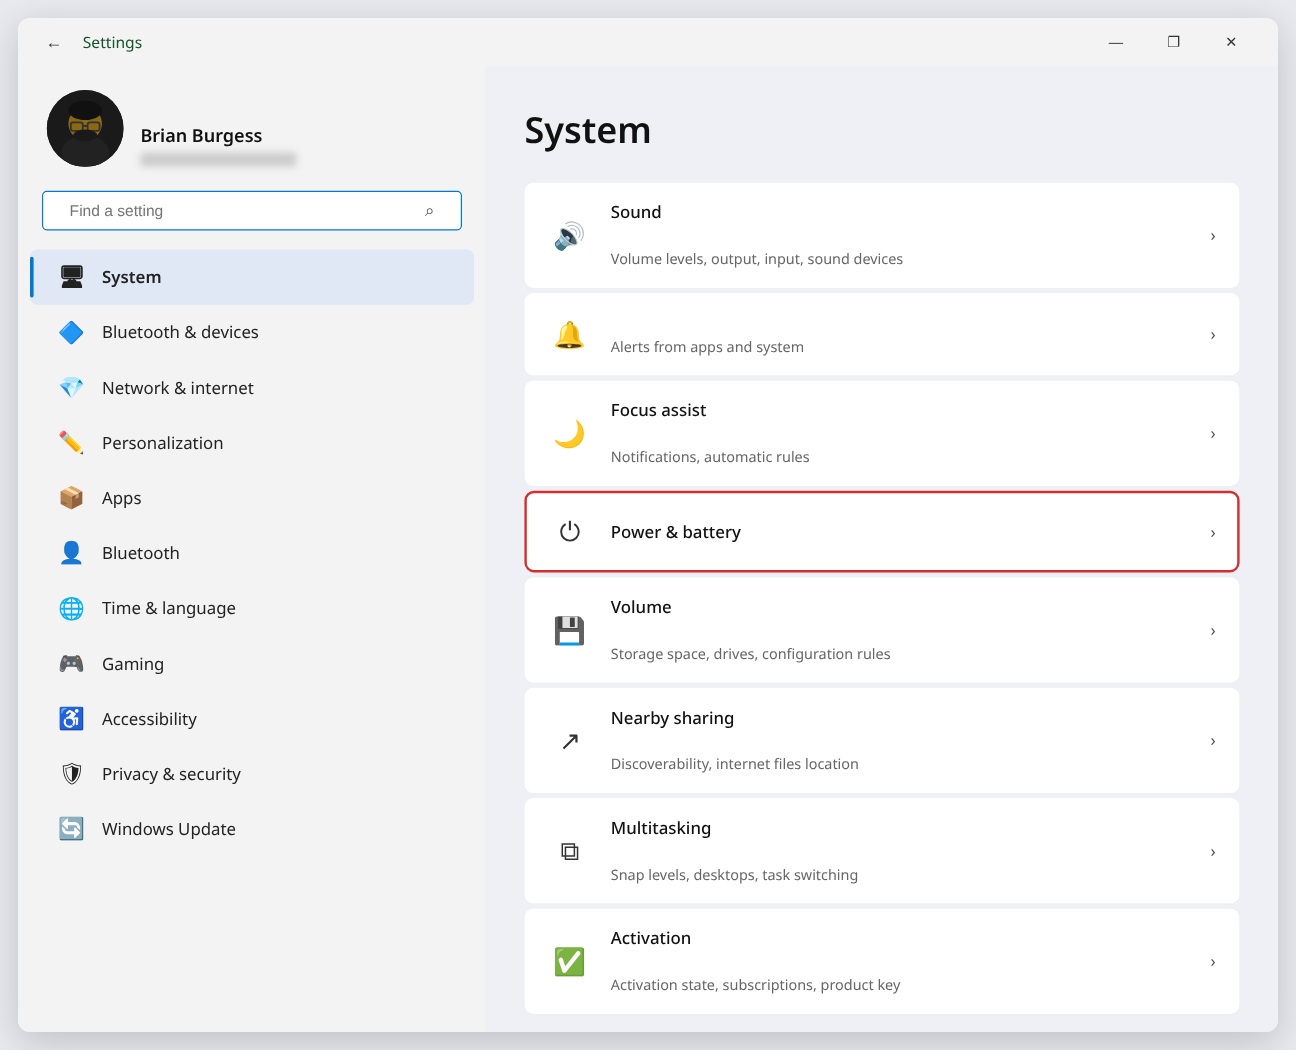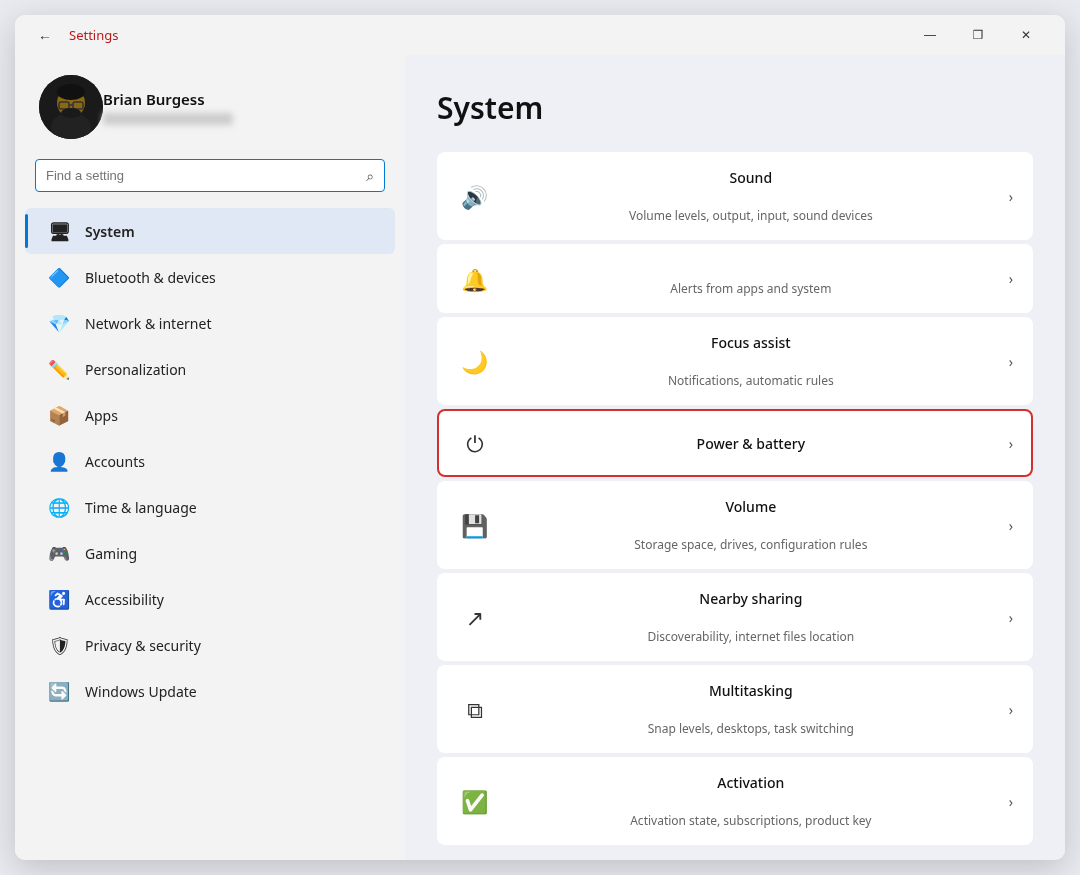--- a/index.html
+++ b/index.html
@@ -42,21 +42,21 @@
       border-radius: 50%;
       border: none;
       background: transparent;
       cursor: pointer;
       display: flex; align-items: center; justify-content: center;
       font-size: 14px;
       color: #333;
     }
     .titlebar-title {
       font-size: 13px;
-      color: #b91c1c;
+      color: #14532d;
     }
     .titlebar-controls {
       display: flex;
       gap: 2px;
     }
     .titlebar-btn {
       width: 46px; height: 32px;
       border: none;
       background: transparent;
       cursor: pointer;
@@ -74,21 +74,22 @@
       width: 390px;
       background: #f3f3f3;
       display: flex;
       flex-direction: column;
       padding: 0 0 16px 0;
       overflow-y: auto;
       flex-shrink: 0;
     }
     .user-section {
       display: flex;
-      align-items: center;
+      align-items: flex-end;
+      gap: 14px;
       padding: 20px 24px 20px 24px;
     }
     .avatar {
       width: 64px; height: 64px;
       border-radius: 50%;
       background: #2a2a2a;
       overflow: hidden;
       flex-shrink: 0;
       display: flex; align-items: center; justify-content: center;
     }
@@ -105,21 +106,21 @@
       margin-top: 4px;
       filter: blur(3px);
     }
     .search-box {
       margin: 0 20px 16px 20px;
       display: flex;
       align-items: center;
       border: 1.5px solid #0078d4;
       border-radius: 4px;
       background: white;
-      padding: 6px 10px;
+      padding: 6px 22px;
       gap: 8px;
     }
     .search-input {
       border: none;
       outline: none;
       font-size: 13px;
       flex: 1;
       color: #222;
       background: transparent;
     }
@@ -189,21 +190,21 @@
       border: 2px solid #d32f2f;
       background: white;
     }
     .item-icon {
       width: 36px; height: 36px;
       display: flex; align-items: center; justify-content: center;
       font-size: 22px;
       color: #333;
       flex-shrink: 0;
     }
-    .item-text { flex: 1; text-align: center; }
+    .item-text { flex: 1; }
     .item-title {
       font-size: 14px;
       font-weight: 500;
       color: #111;
     }
     .item-desc {
       font-size: 12px;
       color: #666;
       margin-top: 20px;
     }
@@ -281,21 +282,21 @@
           <div class="nav-item">
     <span class="nav-icon">✏️</span>
     <span>Personalization</span>
   </div>
           <div class="nav-item">
     <span class="nav-icon">📦</span>
     <span>Apps</span>
   </div>
           <div class="nav-item">
     <span class="nav-icon">👤</span>
-    <span>Accounts</span>
+    <span>Bluetooth</span>
   </div>
           <div class="nav-item">
     <span class="nav-icon">🌐</span>
     <span>Time &amp; language</span>
   </div>
           <div class="nav-item">
     <span class="nav-icon">🎮</span>
     <span>Gaming</span>
   </div>
           <div class="nav-item">

